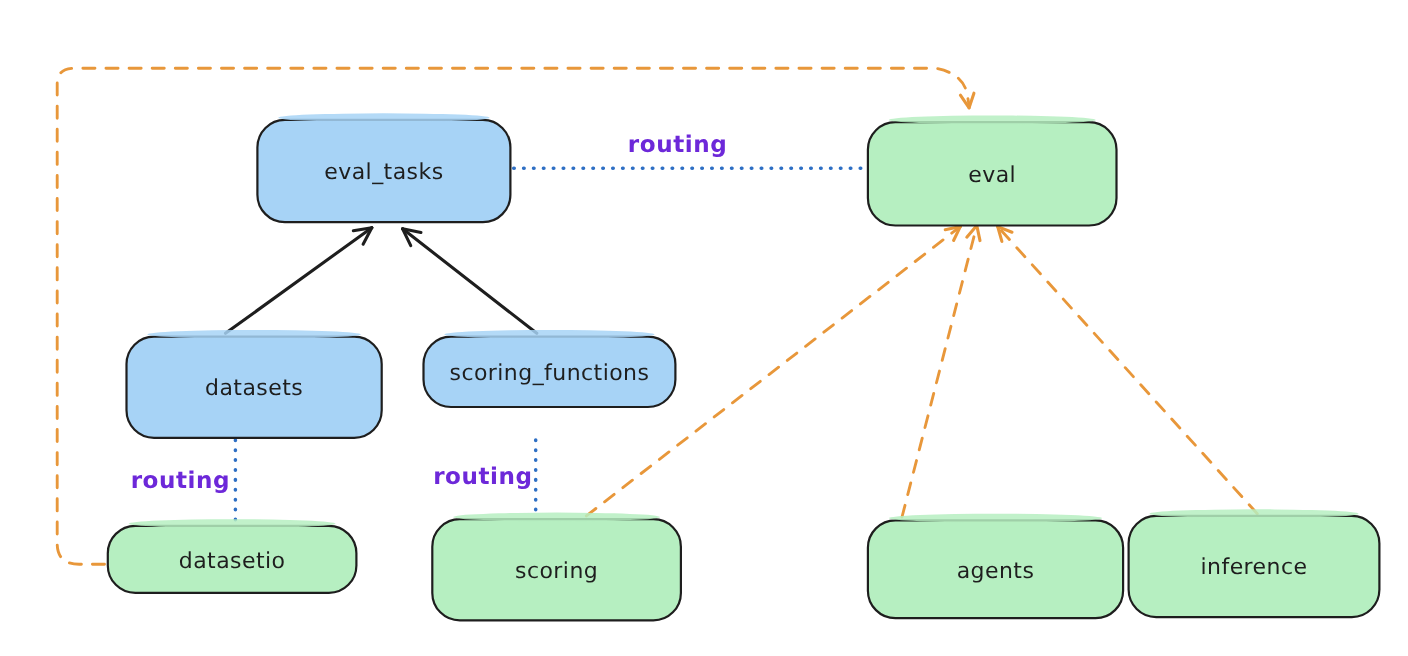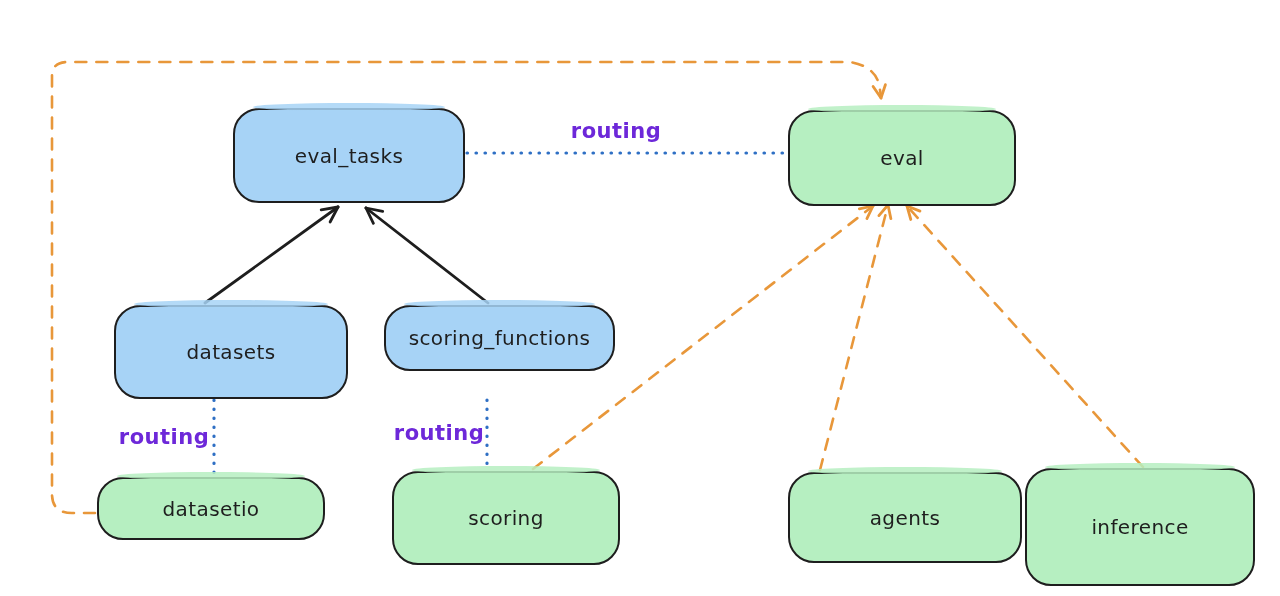--- a/index.html
+++ b/index.html
@@ -81,21 +81,21 @@
       </div>
       <div class="node green" style="left: 97px; top: 477px; width: 228px; height: 63px;">
         <span class="node-label">datasetio</span>
       </div>
       <div class="node green" style="left: 392px; top: 471px; width: 228px; height: 94px; text-align: center;">
         <span class="node-label">scoring</span>
       </div>
       <div class="node green" style="left: 740px; top: 472px; width: 234px; height: 91px; margin-left: 48px;">
         <span class="node-label">agents</span>
       </div>
-      <div class="node green" style="left: 1025px; top: 468px; width: 230px; height: 118px;">
+      <div class="node green" style="left: 1025px; top: 468px; width: 230px; height: 94px;">
         <span class="node-label">inference</span>
       </div>
     </div>
   <div id="labels">
       <div class="edge-label" style="left: 616px; top: 131px;">routing</div>
       <div class="edge-label" style="left: 164px; top: 437px;">routing</div>
       <div class="edge-label" style="left: 439px; top: 433px;">routing</div>
     </div>
 </div>
 

